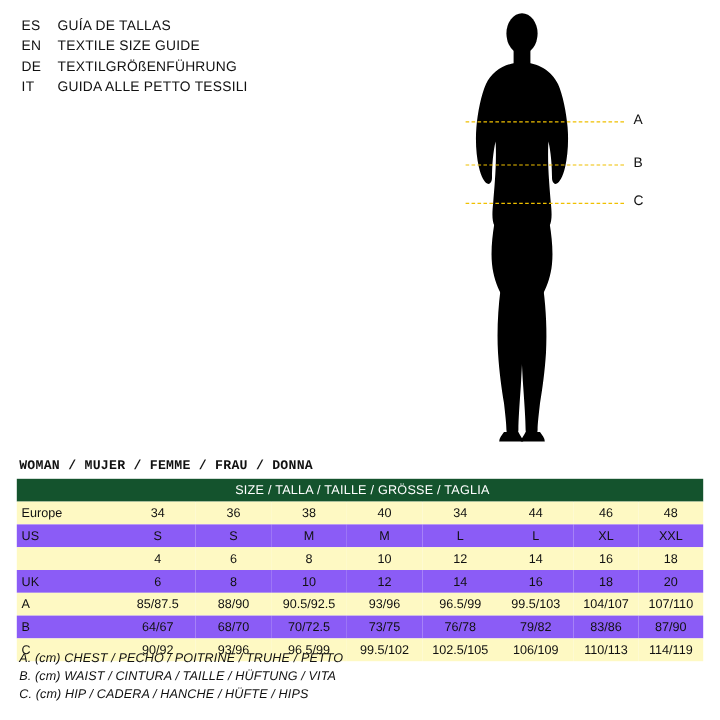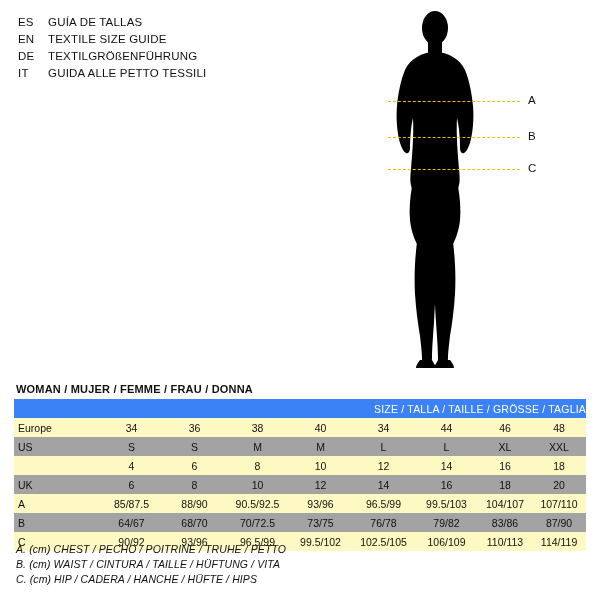--- a/index.html
+++ b/index.html
@@ -71,44 +71,45 @@
     left: 14px;
     top: 383px;
     width: 572px;
   }
   .woman-head {
     font-size: 11px;
     font-weight: bold;
     letter-spacing: .2px;
     padding: 0 0 4px 2px;
     color: #111;
+    font-family: Liberation Mono, monospace;
   }
   table.size {
     border-collapse: collapse;
     width: 572px;
     table-layout: fixed;
   }
   table.size td, table.size th {
     font-size: 10.5px;
     font-weight: normal;
     text-align: center;
     padding: 2px 0 2px 0;
     height: 15px;
     color: #111;
   }
   table.size tr.head td {
-    background: #3b82f6;
+    background: #14532d;
     color: #ffffff;
-    text-align: right;
+    text-align: center;
     padding-left: 4px;
     font-size: 10.5px;
     letter-spacing: .2px;
   }
   table.size tr.shade td {
-    background: #a3a3a3;
+    background: #8b5cf6;
     margin-left: 17px;
   }
   table.size tr.plain td {
     background: #fef9c3;
   }
   table.size td.label {
     text-align: left;
     padding-left: 4px;
     width: 86px;
   }

